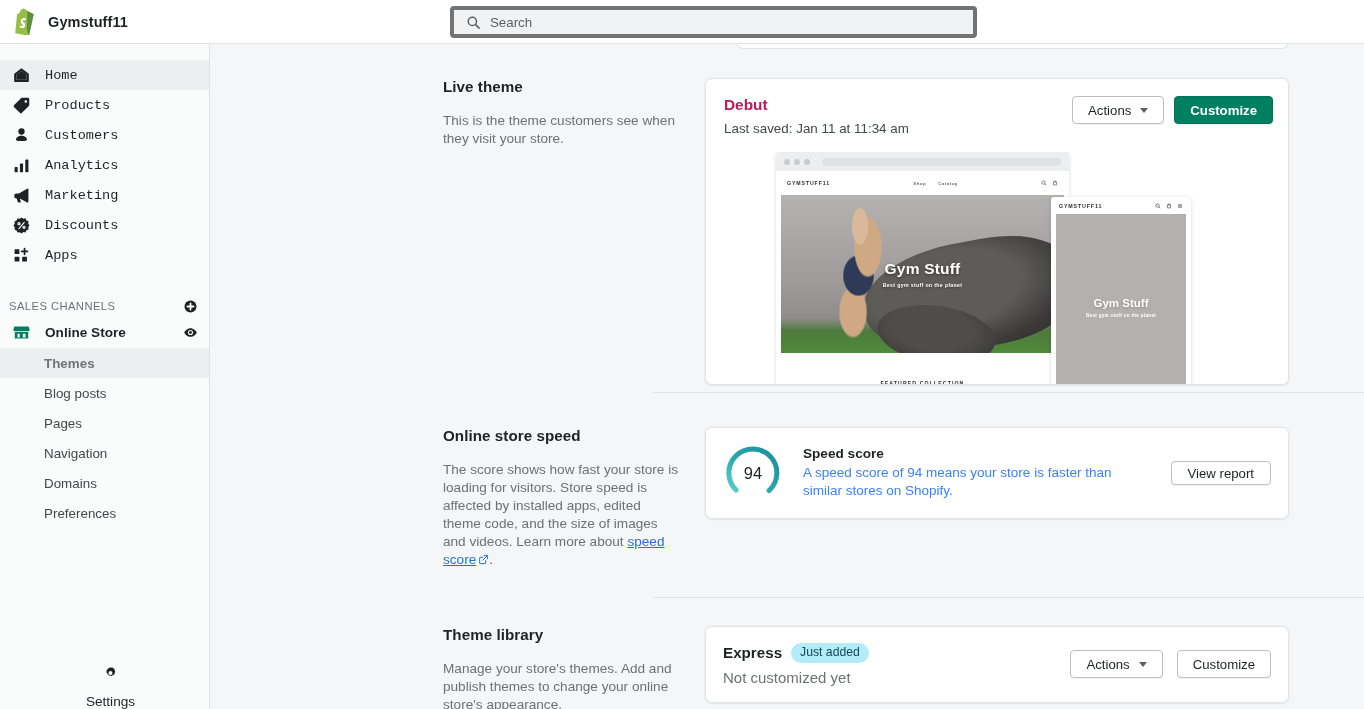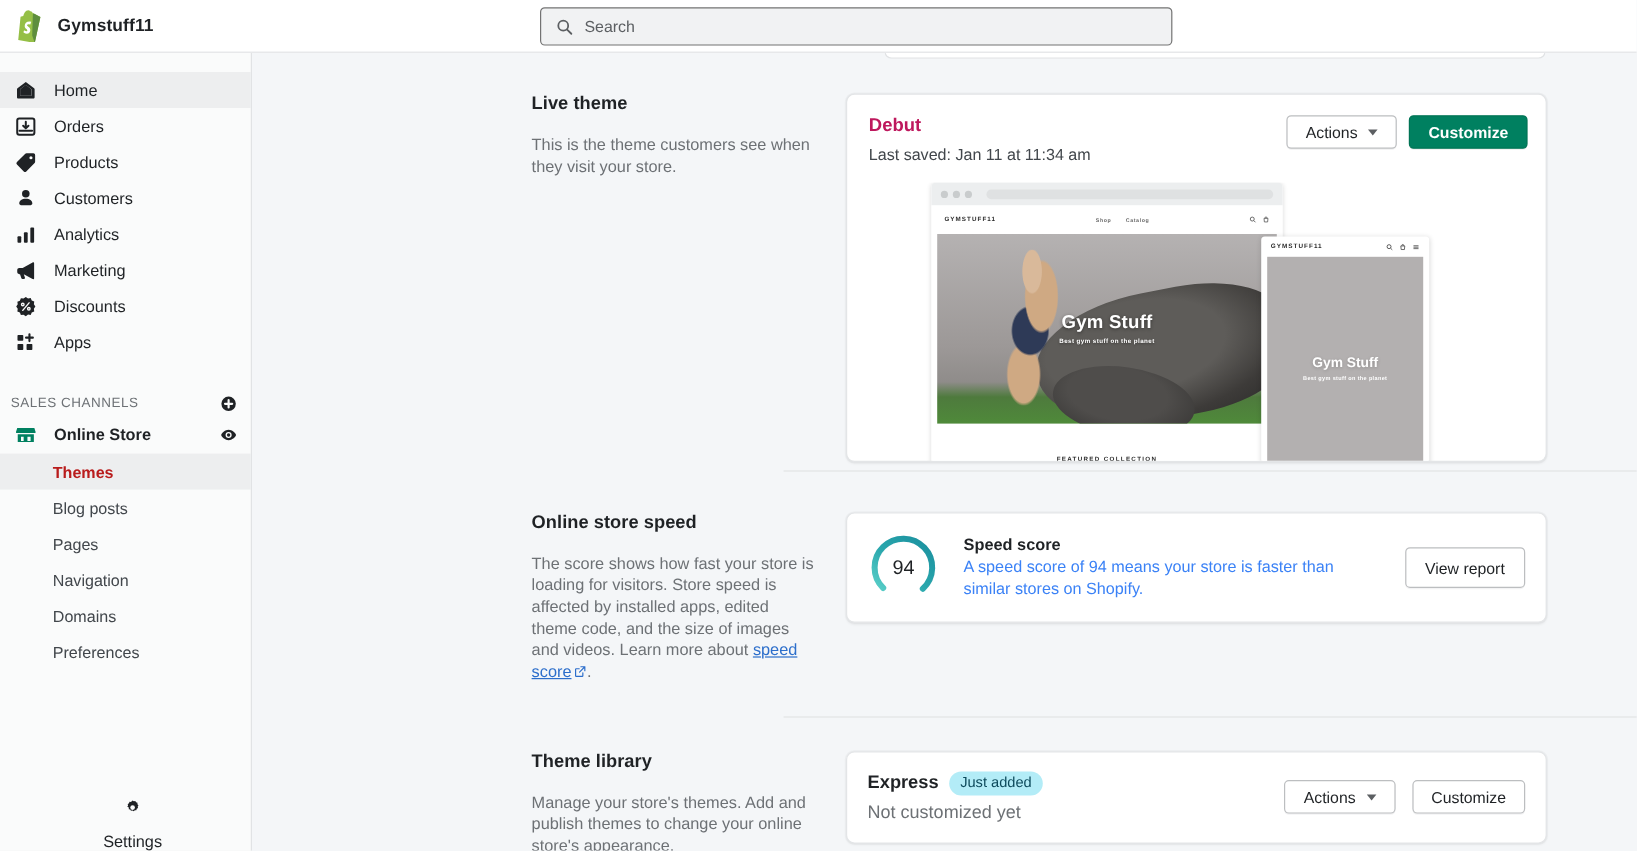--- a/index.html
+++ b/index.html
@@ -28,41 +28,42 @@
     width: 25px; height: 27px; flex: 0 0 auto;
     display: block;
   }
   .brand-name {
     font-size: 14.5px; font-weight: 700; color: #1f2225; letter-spacing: .1px;
   }
   .search-wrap {
     position: absolute; left: 450px; top: 6px;
     width: 527px; height: 32px;
     background: #f1f2f3;
-    border: 1px solid #737373;
+    border: 4px solid #737373;
     border-radius: 4px;
     display: flex; align-items: center; gap: 9px;
     padding-left: 12px;
   }
   .search-icon { width: 15px; height: 15px; flex: 0 0 auto; color: #5c5f62; }
   .search-text { font-size: 13.3px; color: #5c5f62; }
 
   
   .sidebar {
     position: absolute; top: 44px; left: 0;
     width: 210px; height: 665px;
     background: #fafbfb;
     border-right: 1px solid #e1e3e5;
     z-index: 20;
   }
   .nav-item {
     height: 30px; display: flex; align-items: center;
     padding-left: 11px; gap: 13px;
     font-size: 13.6px; color: #1f2225;
     cursor: pointer;
+    font-family: Liberation Mono, monospace;
   }
   .nav-item .ico { width: 21px; height: 21px; flex: 0 0 auto; color: #1f2225; display:block; }
   .nav-item.active { background: #edeeef; }
   .nav-top { padding-top: 16px; }
   .nav-top .nav-item { height: 30px; }
 
   .section-label {
     margin-top: 25px;
     height: 22px; display: flex; align-items: center;
     padding: 0 11px 0 9px;
@@ -82,21 +83,21 @@
   .channel-row .label { flex: 1; }
   .eye-icon { width: 15px; height: 15px; color: #1f2225; }
 
   .sub-item {
     height: 30px; display: flex; align-items: center;
     padding-left: 44px;
     font-size: 13.4px; color: #42474c;
     cursor: pointer;
   }
   .sub-item.active {
-    background: #edeeef; color: #b91c1c; font-weight: 600;
+    background: #edeeef; color: #737373; font-weight: 600;
   }
 
   .settings-row {
     position: absolute; bottom: 0; left: 0; width: 210px;
     height: 44px; display: flex; align-items: center;
     padding-left: 11px; gap: 13px;
     font-size: 13.6px; color: #1f2225; cursor: pointer; flex-direction: column;
   }
   .settings-row .ico { width: 21px; height: 21px; color: #1f2225; }
 
@@ -321,28 +322,20 @@
   <div class="nav-top">
 
     <div class="nav-item active">
       <svg class="ico" viewBox="0 0 20 20" fill="currentColor">
         <path d="M10 3.2 3.4 8.2c-.25.2-.4.5-.4.8v6.3c0 .55.45 1 1 1h12c.55 0 1-.45 1-1V9c0-.3-.15-.6-.4-.8L10 3.2zm0 2.3 4.6 3.5v5H5.4V9L10 5.5z"></path>
         <path d="M10 5.4 5.5 8.9v5.1h9V8.9L10 5.4z"></path>
       </svg>
       <span>Home</span>
     </div>
 
-    <div class="nav-item">
-      <svg class="ico" viewBox="0 0 20 20" fill="none" stroke="currentColor" stroke-width="1.6">
-        <rect x="3.2" y="3.6" width="13.6" height="12.8" rx="1.6"></rect>
-        <path d="M10 6.2v5.2m0 0 2.1-2.1M10 11.4 7.9 9.3" stroke-linecap="round" stroke-linejoin="round"></path>
-        <path d="M5 13.3h10" stroke-linecap="round"></path>
-      </svg>
-      <span>Orders</span>
-    </div>
 
     <div class="nav-item">
       <svg class="ico" viewBox="0 0 20 20" fill="currentColor">
         <path d="M10.6 2.6H16c.8 0 1.4.6 1.4 1.4v5.4c0 .37-.15.73-.41 1l-6.6 6.6a1.4 1.4 0 0 1-2 0l-5.4-5.4a1.4 1.4 0 0 1 0-2l6.6-6.6c.27-.26.63-.4 1-.4zm3.5 2.3a1.25 1.25 0 1 0 0 2.5 1.25 1.25 0 0 0 0-2.5z"></path>
       </svg>
       <span>Products</span>
     </div>
 
     <div class="nav-item">
       <svg class="ico" viewBox="0 0 20 20" fill="currentColor">
@@ -554,21 +547,21 @@
             </defs>
             <path d="M13 47 A24 24 0 1 1 47 47" fill="none" stroke="#f0f2f3" stroke-width="5" stroke-linecap="round"></path>
             <path d="M13 47 A24 24 0 1 1 46 47.6" fill="none" stroke="url(#gaugeGrad)" stroke-width="5" stroke-linecap="round"></path>
           </svg>
           <div class="num">94</div>
         </div>
         <div class="speed-text">
           <div class="speed-head">Speed score</div>
           <div class="speed-body">A speed score of 94 means your store is faster than similar stores on Shopify.</div>
         </div>
-        <div class="btn btn-default" style="height:34px; padding:0 16px;">
+        <div class="btn btn-default" style="height:24px; padding:0 16px;">
           <span>View report</span>
         </div>
       </div>
     </div>
   </div>
 
   <div class="divider" style="top: 553px;"></div>
 
   <div class="section" style="top: 582px;">
     <div class="sec-left">

